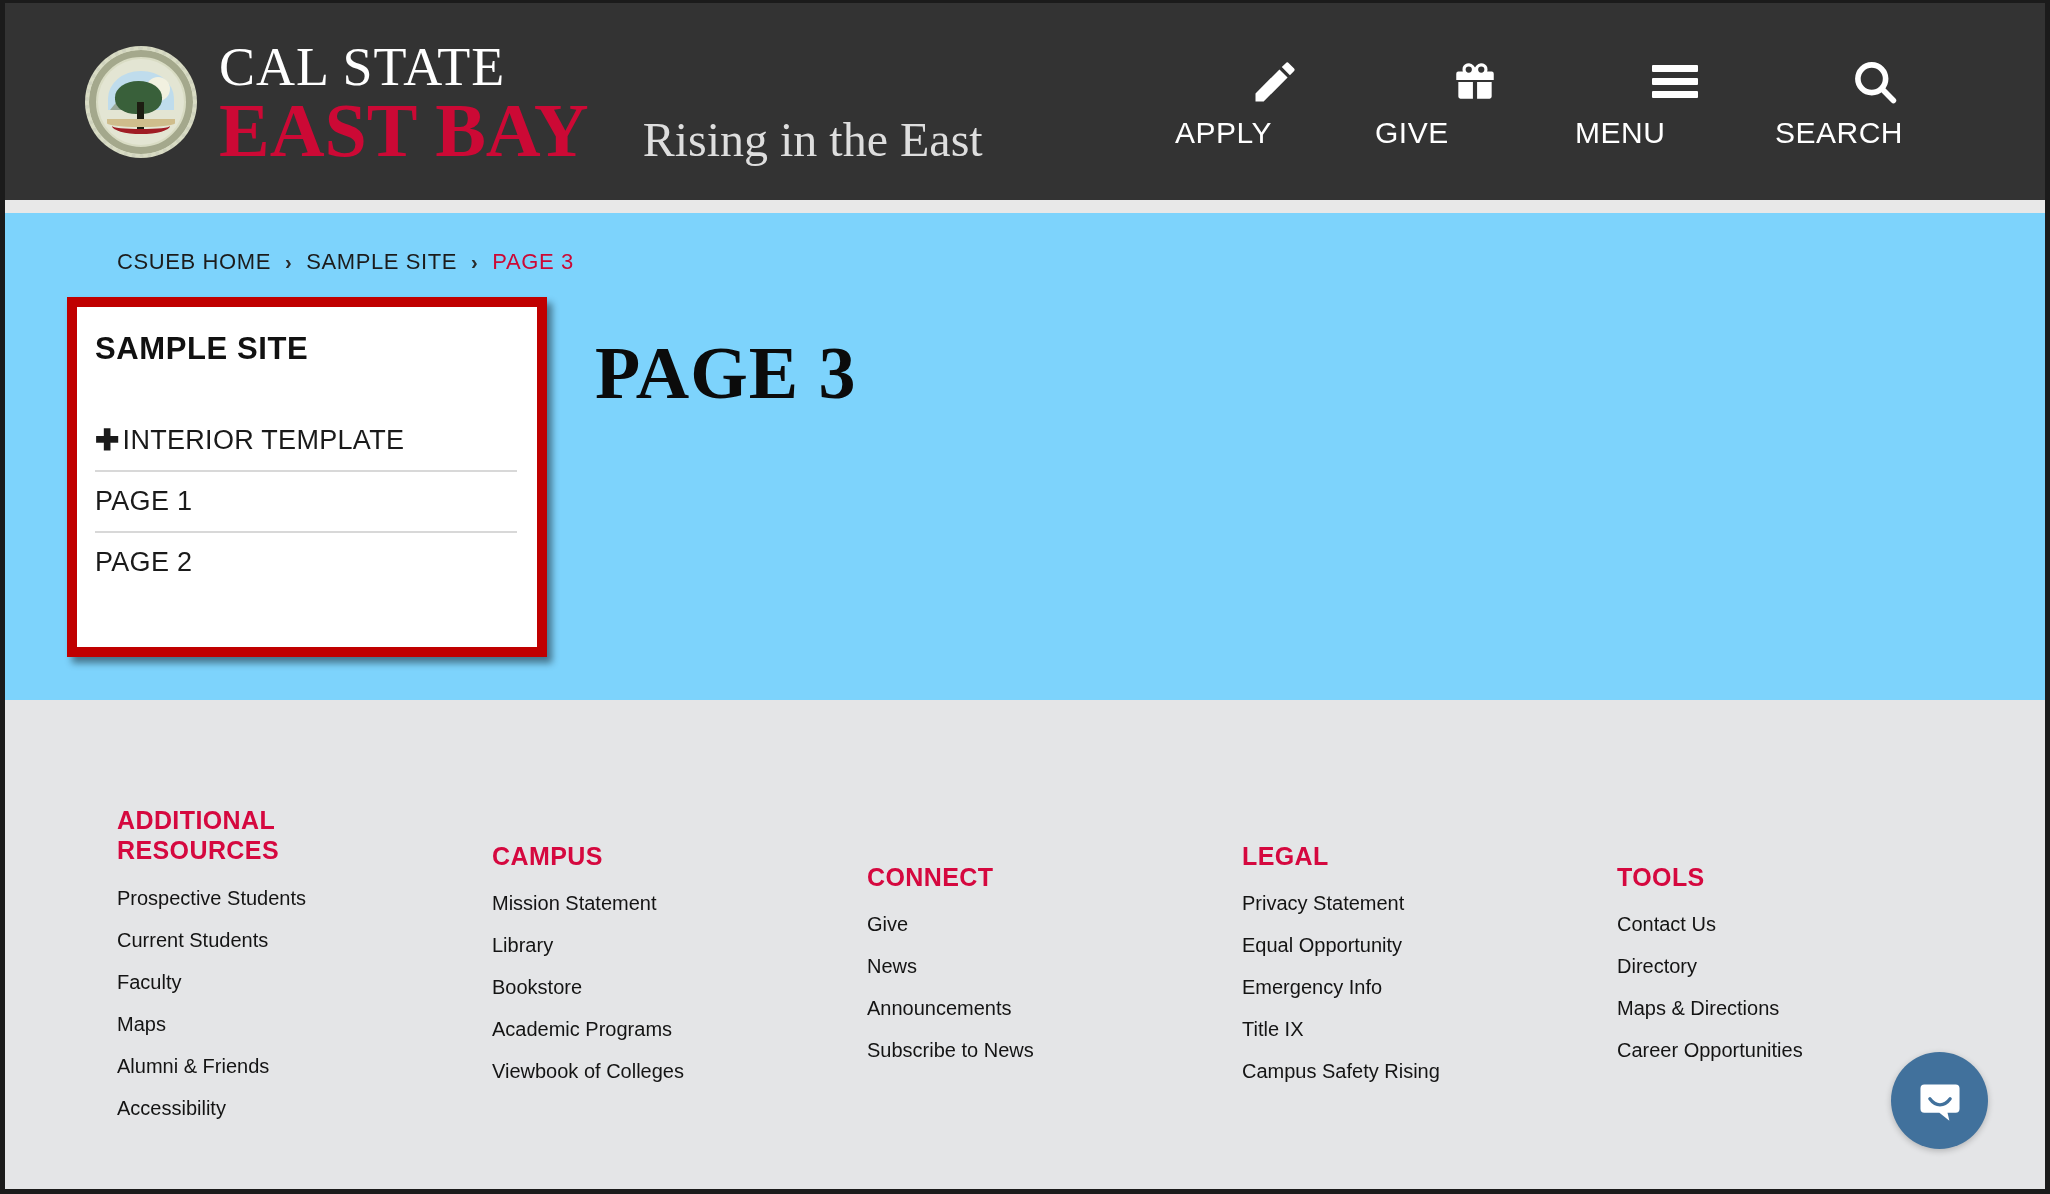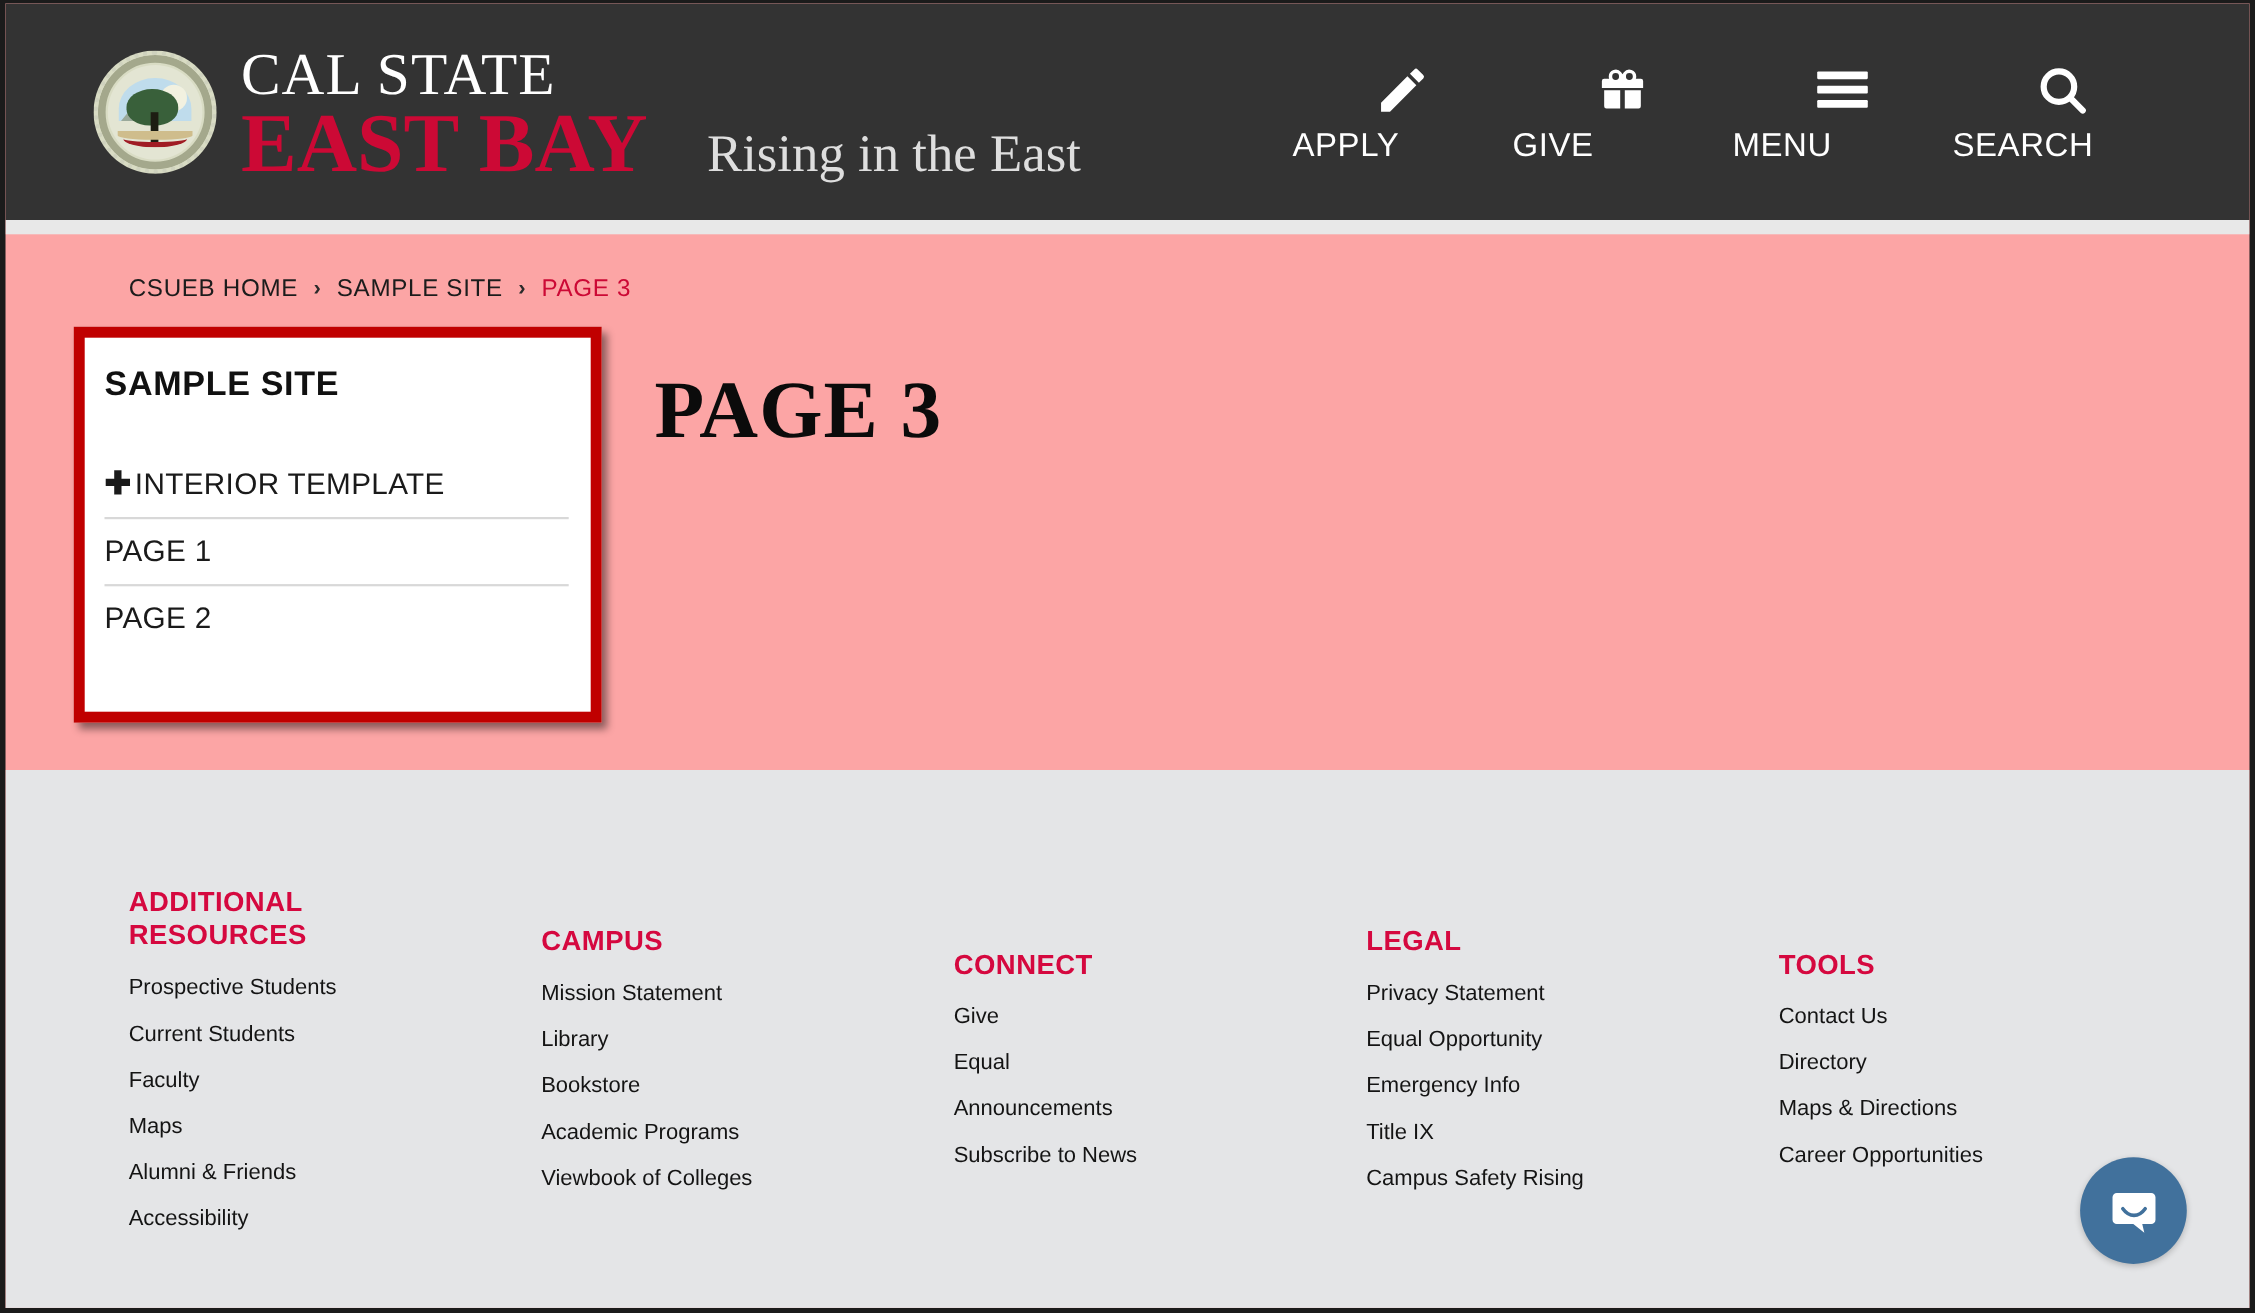--- a/index.html
+++ b/index.html
@@ -5,21 +5,21 @@
   * { box-sizing: border-box; margin: 0; padding: 0; }
   html, body {
     width: 2050px; height: 1194px;
     background: #ffffff;
     font-family: "Liberation Sans", sans-serif;
     overflow: hidden;
   }
   #page {
     position: relative;
     width: 2050px; height: 1194px;
-    background: #fca5a5;
+    background: #7dd3fc;
     border-left: 5px solid #1b1b1b;
     border-right: 5px solid #1b1b1b;
     border-bottom: 5px solid #1b1b1b;
     border-top: 3px solid #1b1b1b;
     overflow: hidden;
   }
 
   
   .site-header {
     position: relative;
@@ -405,21 +405,21 @@
       <a class="f-link">Mission Statement</a>
       <a class="f-link">Library</a>
       <a class="f-link">Bookstore</a>
       <a class="f-link">Academic Programs</a>
       <a class="f-link">Viewbook of Colleges</a>
     </div>
 
     <div class="f-col">
       <div class="f-head">CONNECT</div>
       <a class="f-link">Give</a>
-      <a class="f-link">Equal</a>
+      <a class="f-link">News</a>
       <a class="f-link">Announcements</a>
       <a class="f-link">Subscribe to News</a>
     </div>
 
     <div class="f-col">
       <div class="f-head">LEGAL</div>
       <a class="f-link">Privacy Statement</a>
       <a class="f-link">Equal Opportunity</a>
       <a class="f-link">Emergency Info</a>
       <a class="f-link">Title IX</a>

